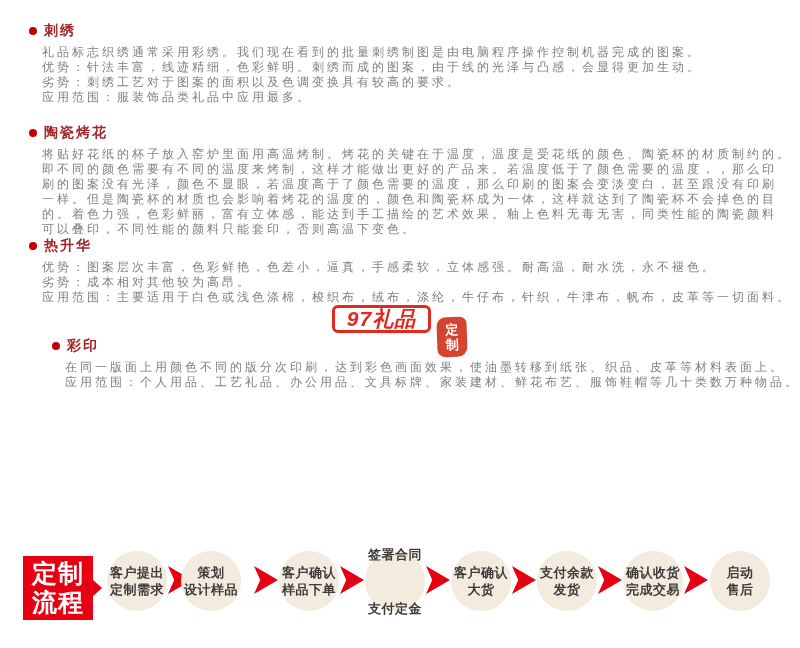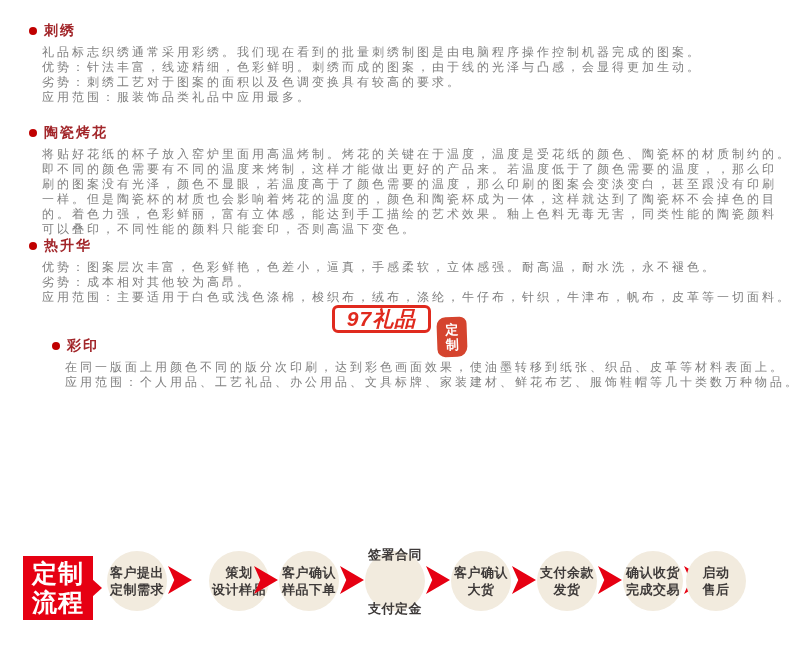--- a/index.html
+++ b/index.html
@@ -100,22 +100,22 @@
     text-align:center;white-space:nowrap;
   }
   .step .l1,.step .l2{letter-spacing:0.5px;}
   .arrow{
     position:absolute;top:566px;
     width:24px;height:28px;
     background:var(--flow_red,#e60012);
     clip-path:polygon(0% 0%, 100% 50%, 0% 100%, 26% 50%);
   }
   
-  .st0{left:107px;} .st1{left:181px;margin-left:28px;} .st2{left:279px;} .st3{left:365px;gap:37px;}
-  .st4{left:451px;} .st5{left:537px;} .st6{left:623px;} .st7{left:686px;}
+  .st0{left:107px;} .st1{left:181px;} .st2{left:279px;} .st3{left:365px;gap:37px;}
+  .st4{left:451px;} .st5{left:537px;} .st6{left:623px;} .st7{left:710px;}
   .ar0{left:168px;} .ar1{left:254px;} .ar2{left:340px;} .ar3{left:426px;}
   .ar4{left:512px;} .ar5{left:598px;} .ar6{left:684px;}
 </style>
 </head>
 <body>
 
 <div class="page">
 
   <div class="sections">
 

